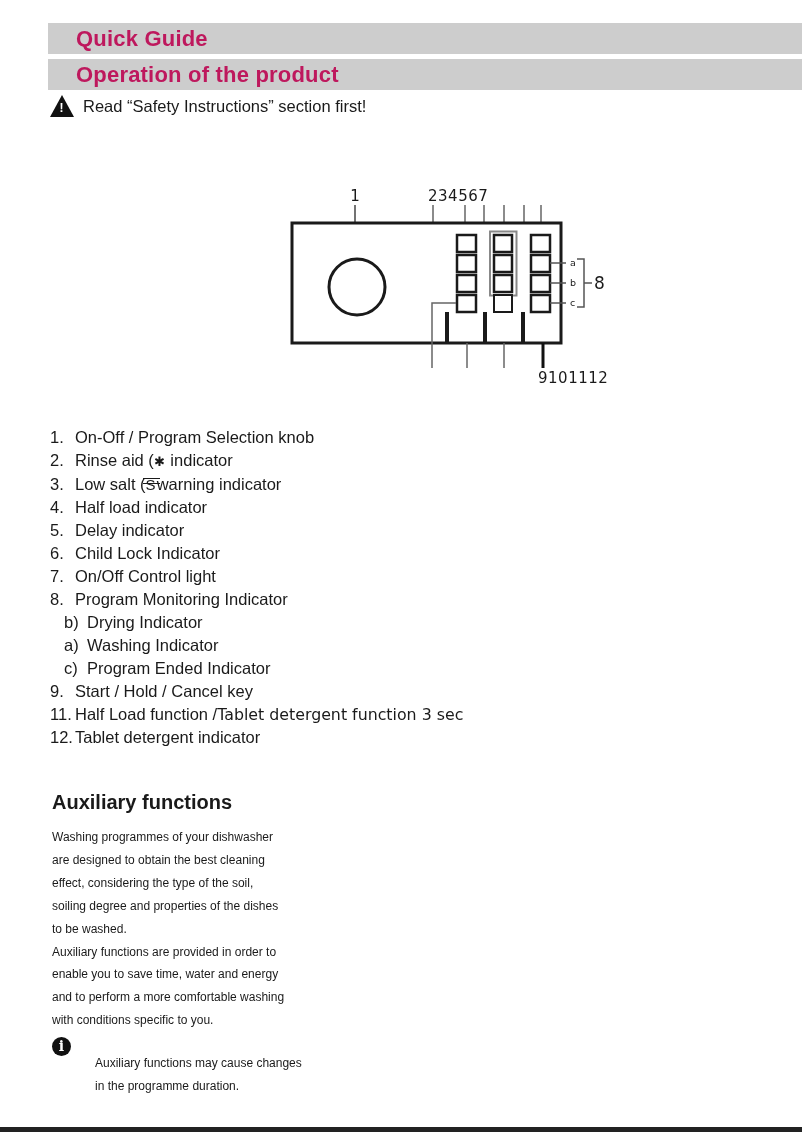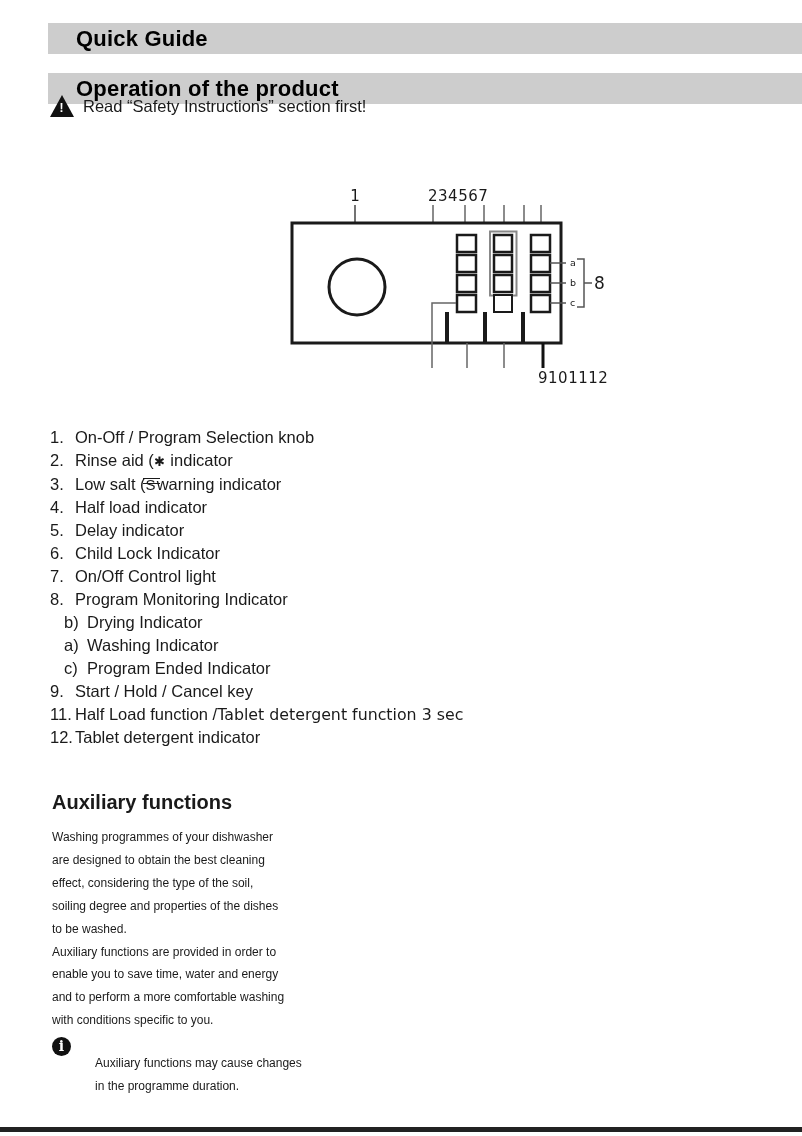--- a/index.html
+++ b/index.html
@@ -4,24 +4,24 @@
 <style>
   html,body{margin:0;padding:0;background:#fff;}
   .page{
     position:relative;width:802px;height:1136px;background:#ffffff;
     font-family:"Liberation Sans",sans-serif;color:#1a1a1a;overflow:hidden;
   }
   
   .hbar{position:absolute;left:48px;width:754px;height:31px;background:#cdcdcd;}
   .hbar .hbar-label{
     display:block;padding-left:28px;font-weight:bold;font-size:22px;line-height:31px;
-    color:#000000;letter-spacing:.2px;white-space:nowrap;
+    color:#be185d;letter-spacing:.2px;white-space:nowrap;
   }
   .hbar.one{top:23px}
-  .hbar.two{top:73px}
+  .hbar.two{top:59px}
   
   .warn-row{position:absolute;left:50px;top:95px;display:flex;align-items:center;gap:9px;}
   .warn-tri{position:relative;width:0;height:0;border-left:12px solid transparent;
     border-right:12px solid transparent;border-bottom:22px solid #111;}
   .warn-tri .bang{position:absolute;left:-2.5px;top:7px;color:#fff;font-weight:bold;
     font-size:12px;line-height:12px;}
   .warn-text{font-size:16.5px;}
   
   .diagram{position:absolute;left:0;top:165px;width:802px;height:235px;}
   .diagram text{font-family:"DejaVu Sans",sans-serif;fill:#1a1a1a;}

